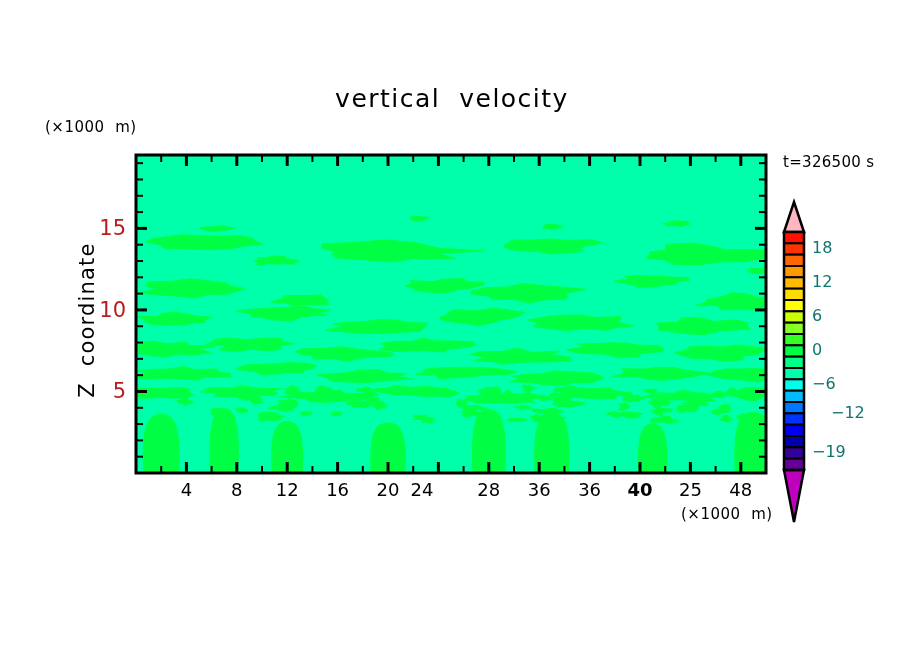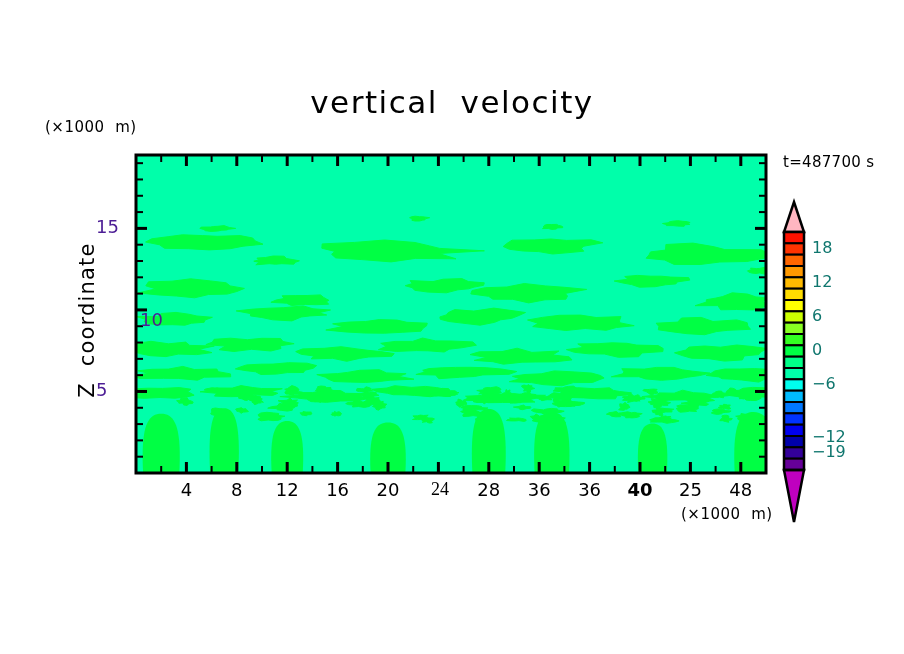--- a/index.html
+++ b/index.html
@@ -29,21 +29,21 @@
     font-family: "DejaVu Sans", sans-serif;
     white-space: pre;
     user-select: none;
   }
 
   #plot-title {
     left: 0;
     top: 84px;
     width: 904px;
     text-align: center;
-    font-size: 31px;
+    font-size: 25px;
     letter-spacing: 1.5px;
   }
 
   #y-unit-label {
     left: 45px;
     top: 118px;
     font-size: 15px;
     letter-spacing: 0.5px;
   }
 
@@ -87,23 +87,24 @@
     font-size: 18px;
     text-align: center;
     width: 40px;
     color: #000;
     font-family: "DejaVu Sans", sans-serif;
   }
 
   .tick-label-y {
     position: absolute;
     left: 96px;
-    font-size: 18px;
+    font-size: 21px;
+    text-align: right;
     width: 30px;
-    color: #4c1d95;
+    color: #b91c1c;
     font-family: "DejaVu Sans", sans-serif;
   }
 
   .cbar-label {
     position: absolute;
     left: 812px;
     font-size: 16px;
     text-align: left;
     color: #0f766e;
     font-family: "DejaVu Sans", sans-serif;
@@ -113,21 +114,21 @@
 </style>
 </head>
 <body>
 
 <div id="figure">
 
   <div class="txt" id="plot-title">vertical  velocity</div>
 
   <div class="txt" id="y-unit-label">(×1000  m)</div>
 
-  <div class="txt" id="time-label">t=487700 s</div>
+  <div class="txt" id="time-label">t=326500 s</div>
 
   <div class="txt" id="x-unit-label">(×1000  m)</div>
 
   <div class="txt" id="y-axis-title">Z  coordinate</div>
 
   <svg id="plot-svg" width="904" height="654" style="position:absolute;left:0;top:0;">
     <defs>
       <clipPath id="plotclip">
         <rect x="136" y="155" width="630" height="318"></rect>
       </clipPath>
@@ -381,36 +382,36 @@
         <rect x="784" y="232" width="20" height="238" fill="none" stroke="#000" stroke-width="2.5"></rect>
       </g>
   </svg>
 
   <div id="xticklabels">
       <div class="tick-label-x" style="left: 166.4px;">4</div>
       <div class="tick-label-x" style="left: 216.8px;">8</div>
       <div class="tick-label-x" style="left: 267.2px;">12</div>
       <div class="tick-label-x" style="left: 317.6px;">16</div>
       <div class="tick-label-x" style="left: 368px;">20</div>
-      <div class="tick-label-x" style="left: 420px; font-family: Liberation Serif, serif;">24</div>
+      <div class="tick-label-x" style="left: 402px;">24</div>
       <div class="tick-label-x" style="left: 468.8px;">28</div>
       <div class="tick-label-x" style="left: 519.2px;">36</div>
       <div class="tick-label-x" style="left: 569.6px;">36</div>
       <div class="tick-label-x" style="left: 620px; font-weight: bold;">40</div>
       <div class="tick-label-x" style="left: 670.4px;">25</div>
       <div class="tick-label-x" style="left: 720.8px;">48</div>
     </div>
   <div id="yticklabels">
       <div class="tick-label-y" style="top: 379.462px;">5</div>
-      <div class="tick-label-y" style="top: 309px; margin-left: 44px;">10</div>
+      <div class="tick-label-y" style="top: 298px;">10</div>
       <div class="tick-label-y" style="top: 216.385px;">15</div>
     </div>
   <div id="cbarlabels">
       <div class="cbar-label" style="top: 238px;">18</div>
       <div class="cbar-label" style="top: 272px;">12</div>
       <div class="cbar-label" style="top: 306px;">6</div>
       <div class="cbar-label" style="top: 340px;">0</div>
       <div class="cbar-label" style="top: 374px;">−6</div>
-      <div class="cbar-label" style="top: 427px;">−12</div>
+      <div class="cbar-label" style="top: 403px; margin-left: 19px;">−12</div>
       <div class="cbar-label" style="top: 442px;">−19</div>
     </div>
 
 </div>
 
 </body></html>

